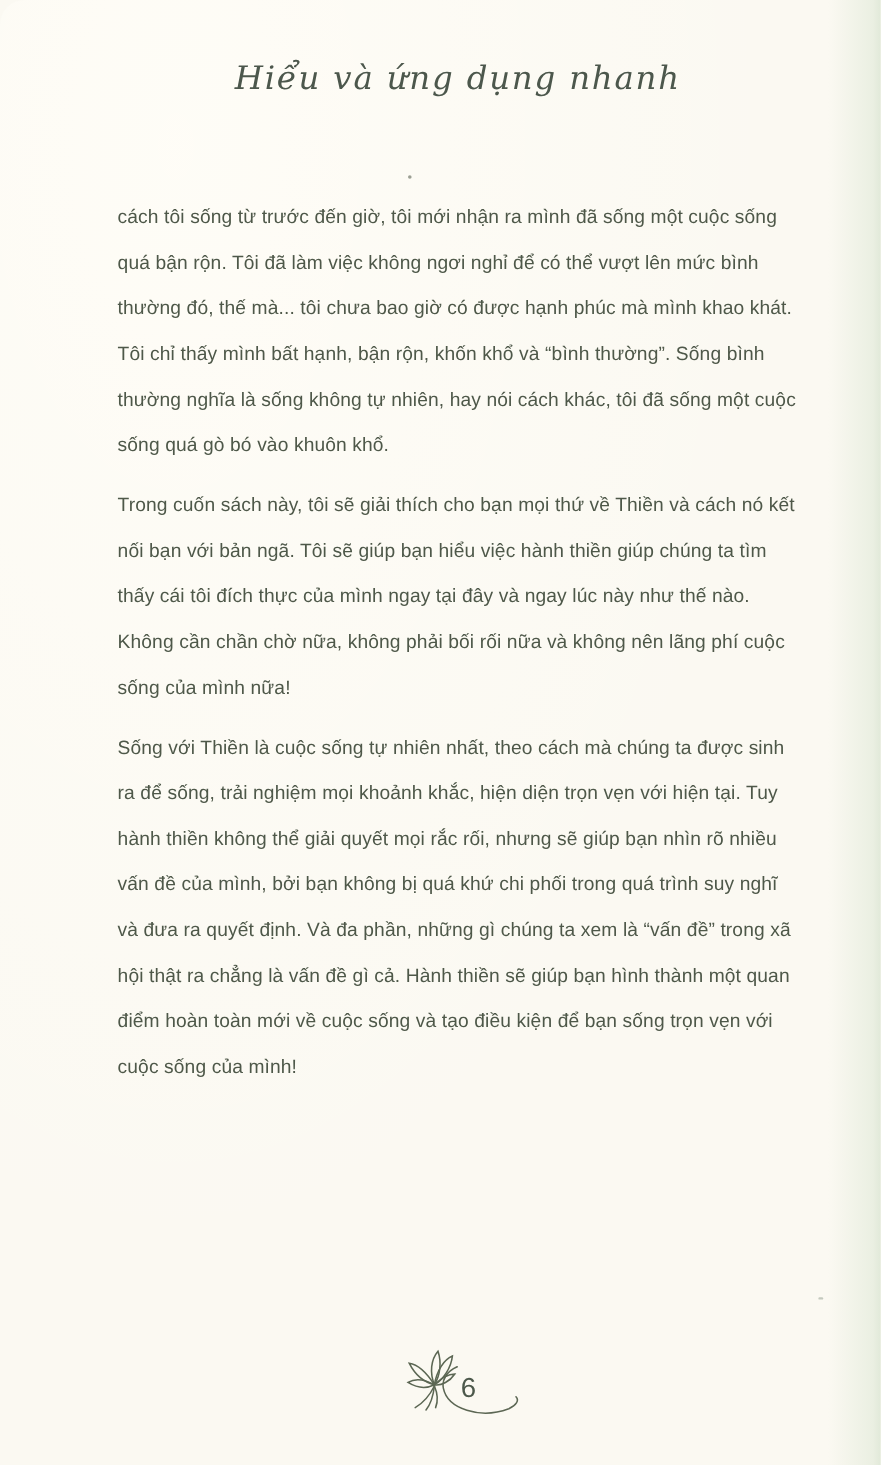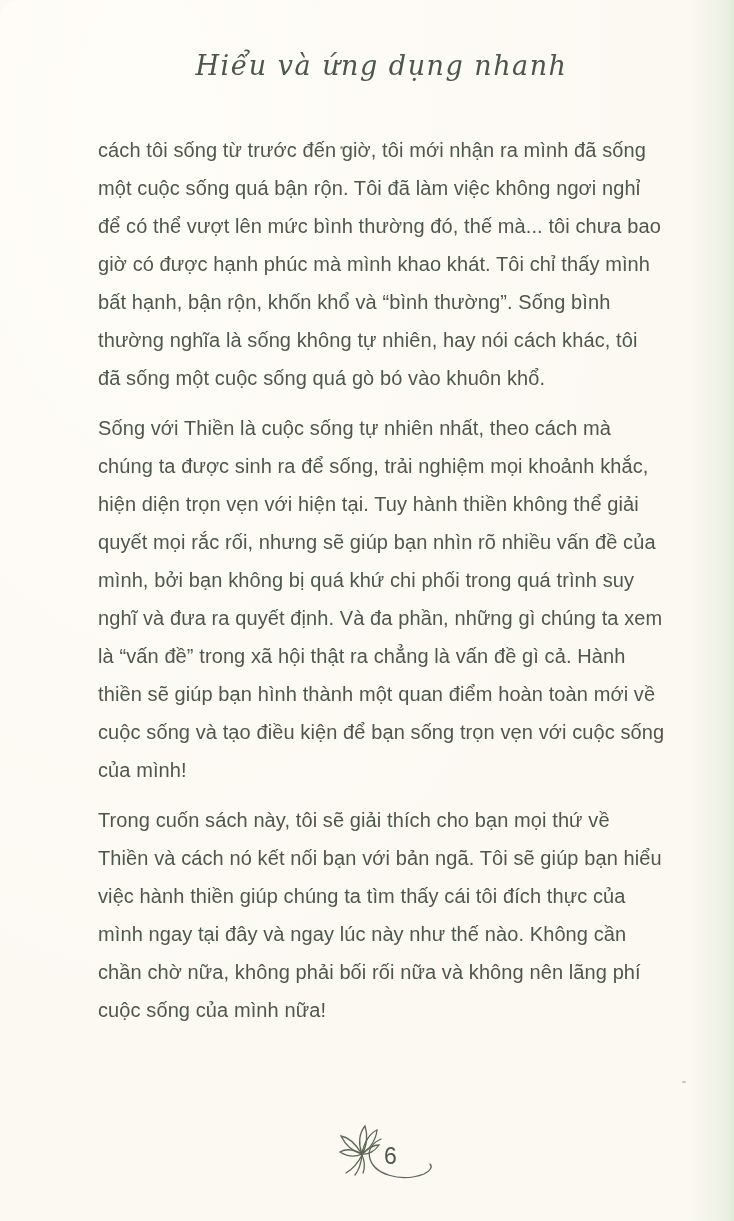--- a/index.html
+++ b/index.html
@@ -28,23 +28,23 @@
     left: 98px; width: 567px; top: 50px;
     text-align: center;
     font-family: "DejaVu Serif", serif;
     font-style: italic;
     font-size: 27px;
     letter-spacing: 1.5px;
     color: #4c574c;
   }
   .page-body {
     position: absolute;
-    left: 98px; top: 131px; width: 567px;
+    left: 98px; top: 163px; width: 567px;
     color: #4e5849;
-    font-size: 20px;
+    font-size: 16px;
     line-height: 38px;
     letter-spacing: 0.1px;
   }
   .para { margin: 0 0 12px 0; padding: 0; }
   .line {
     text-align: justify;
     text-align-last: justify;
     -moz-text-align-last: justify;
     height: 38px;
   }
@@ -76,39 +76,39 @@
       <span class="line">sống một cuộc sống quá bận rộn. Tôi đã làm việc không</span>
       <span class="line">ngơi nghỉ để có thể vượt lên mức bình thường đó, thế mà...</span>
       <span class="line">tôi chưa bao giờ có được hạnh phúc mà mình khao khát.</span>
       <span class="line">Tôi chỉ thấy mình bất hạnh, bận rộn, khốn khổ và “bình</span>
       <span class="line">thường”. Sống bình thường nghĩa là sống không tự nhiên,</span>
       <span class="line">hay nói cách khác, tôi đã sống một cuộc sống quá gò bó</span>
       <span class="line end">vào khuôn khổ.</span>
     </p>
 
     <p class="para">
+      <span class="line indent">Trong cuốn sách này, tôi sẽ giải thích cho bạn mọi thứ</span>
+      <span class="line">về Thiền và cách nó kết nối bạn với bản ngã. Tôi sẽ giúp</span>
+      <span class="line">bạn hiểu việc hành thiền giúp chúng ta tìm thấy cái tôi đích</span>
+      <span class="line">thực của mình ngay tại đây và ngay lúc này như thế nào.</span>
+      <span class="line">Không cần chần chờ nữa, không phải bối rối nữa và không</span>
+      <span class="line end">nên lãng phí cuộc sống của mình nữa!</span>
+    </p>
+
+    <p class="para">
       <span class="line indent">Sống với Thiền là cuộc sống tự nhiên nhất, theo cách</span>
       <span class="line">mà chúng ta được sinh ra để sống, trải nghiệm mọi khoảnh</span>
       <span class="line">khắc, hiện diện trọn vẹn với hiện tại. Tuy hành thiền không</span>
       <span class="line">thể giải quyết mọi rắc rối, nhưng sẽ giúp bạn nhìn rõ nhiều</span>
       <span class="line">vấn đề của mình, bởi bạn không bị quá khứ chi phối trong</span>
       <span class="line">quá trình suy nghĩ và đưa ra quyết định. Và đa phần, những</span>
       <span class="line">gì chúng ta xem là “vấn đề” trong xã hội thật ra chẳng là</span>
       <span class="line">vấn đề gì cả. Hành thiền sẽ giúp bạn hình thành một quan</span>
       <span class="line">điểm hoàn toàn mới về cuộc sống và tạo điều kiện để bạn</span>
       <span class="line end">sống trọn vẹn với cuộc sống của mình!</span>
-    </p>
-
-    <p class="para">
-      <span class="line indent">Trong cuốn sách này, tôi sẽ giải thích cho bạn mọi thứ</span>
-      <span class="line">về Thiền và cách nó kết nối bạn với bản ngã. Tôi sẽ giúp</span>
-      <span class="line">bạn hiểu việc hành thiền giúp chúng ta tìm thấy cái tôi đích</span>
-      <span class="line">thực của mình ngay tại đây và ngay lúc này như thế nào.</span>
-      <span class="line">Không cần chần chờ nữa, không phải bối rối nữa và không</span>
-      <span class="line end">nên lãng phí cuộc sống của mình nữa!</span>
     </p>
 
   </div>
 
   <div class="page-footer">
     <svg class="ornament-svg" width="100" height="70" viewBox="0 0 100 70">
       <g fill="none" stroke="#5c6754" stroke-width="1.3" stroke-linecap="round">
 
         <path d="M24 30 C20 20 21 9 27 2 C30 11 29 22 24 30"></path>
         <path d="M24 30 C17 19 10 13 3 12 C8 22 16 28 24 30"></path>

